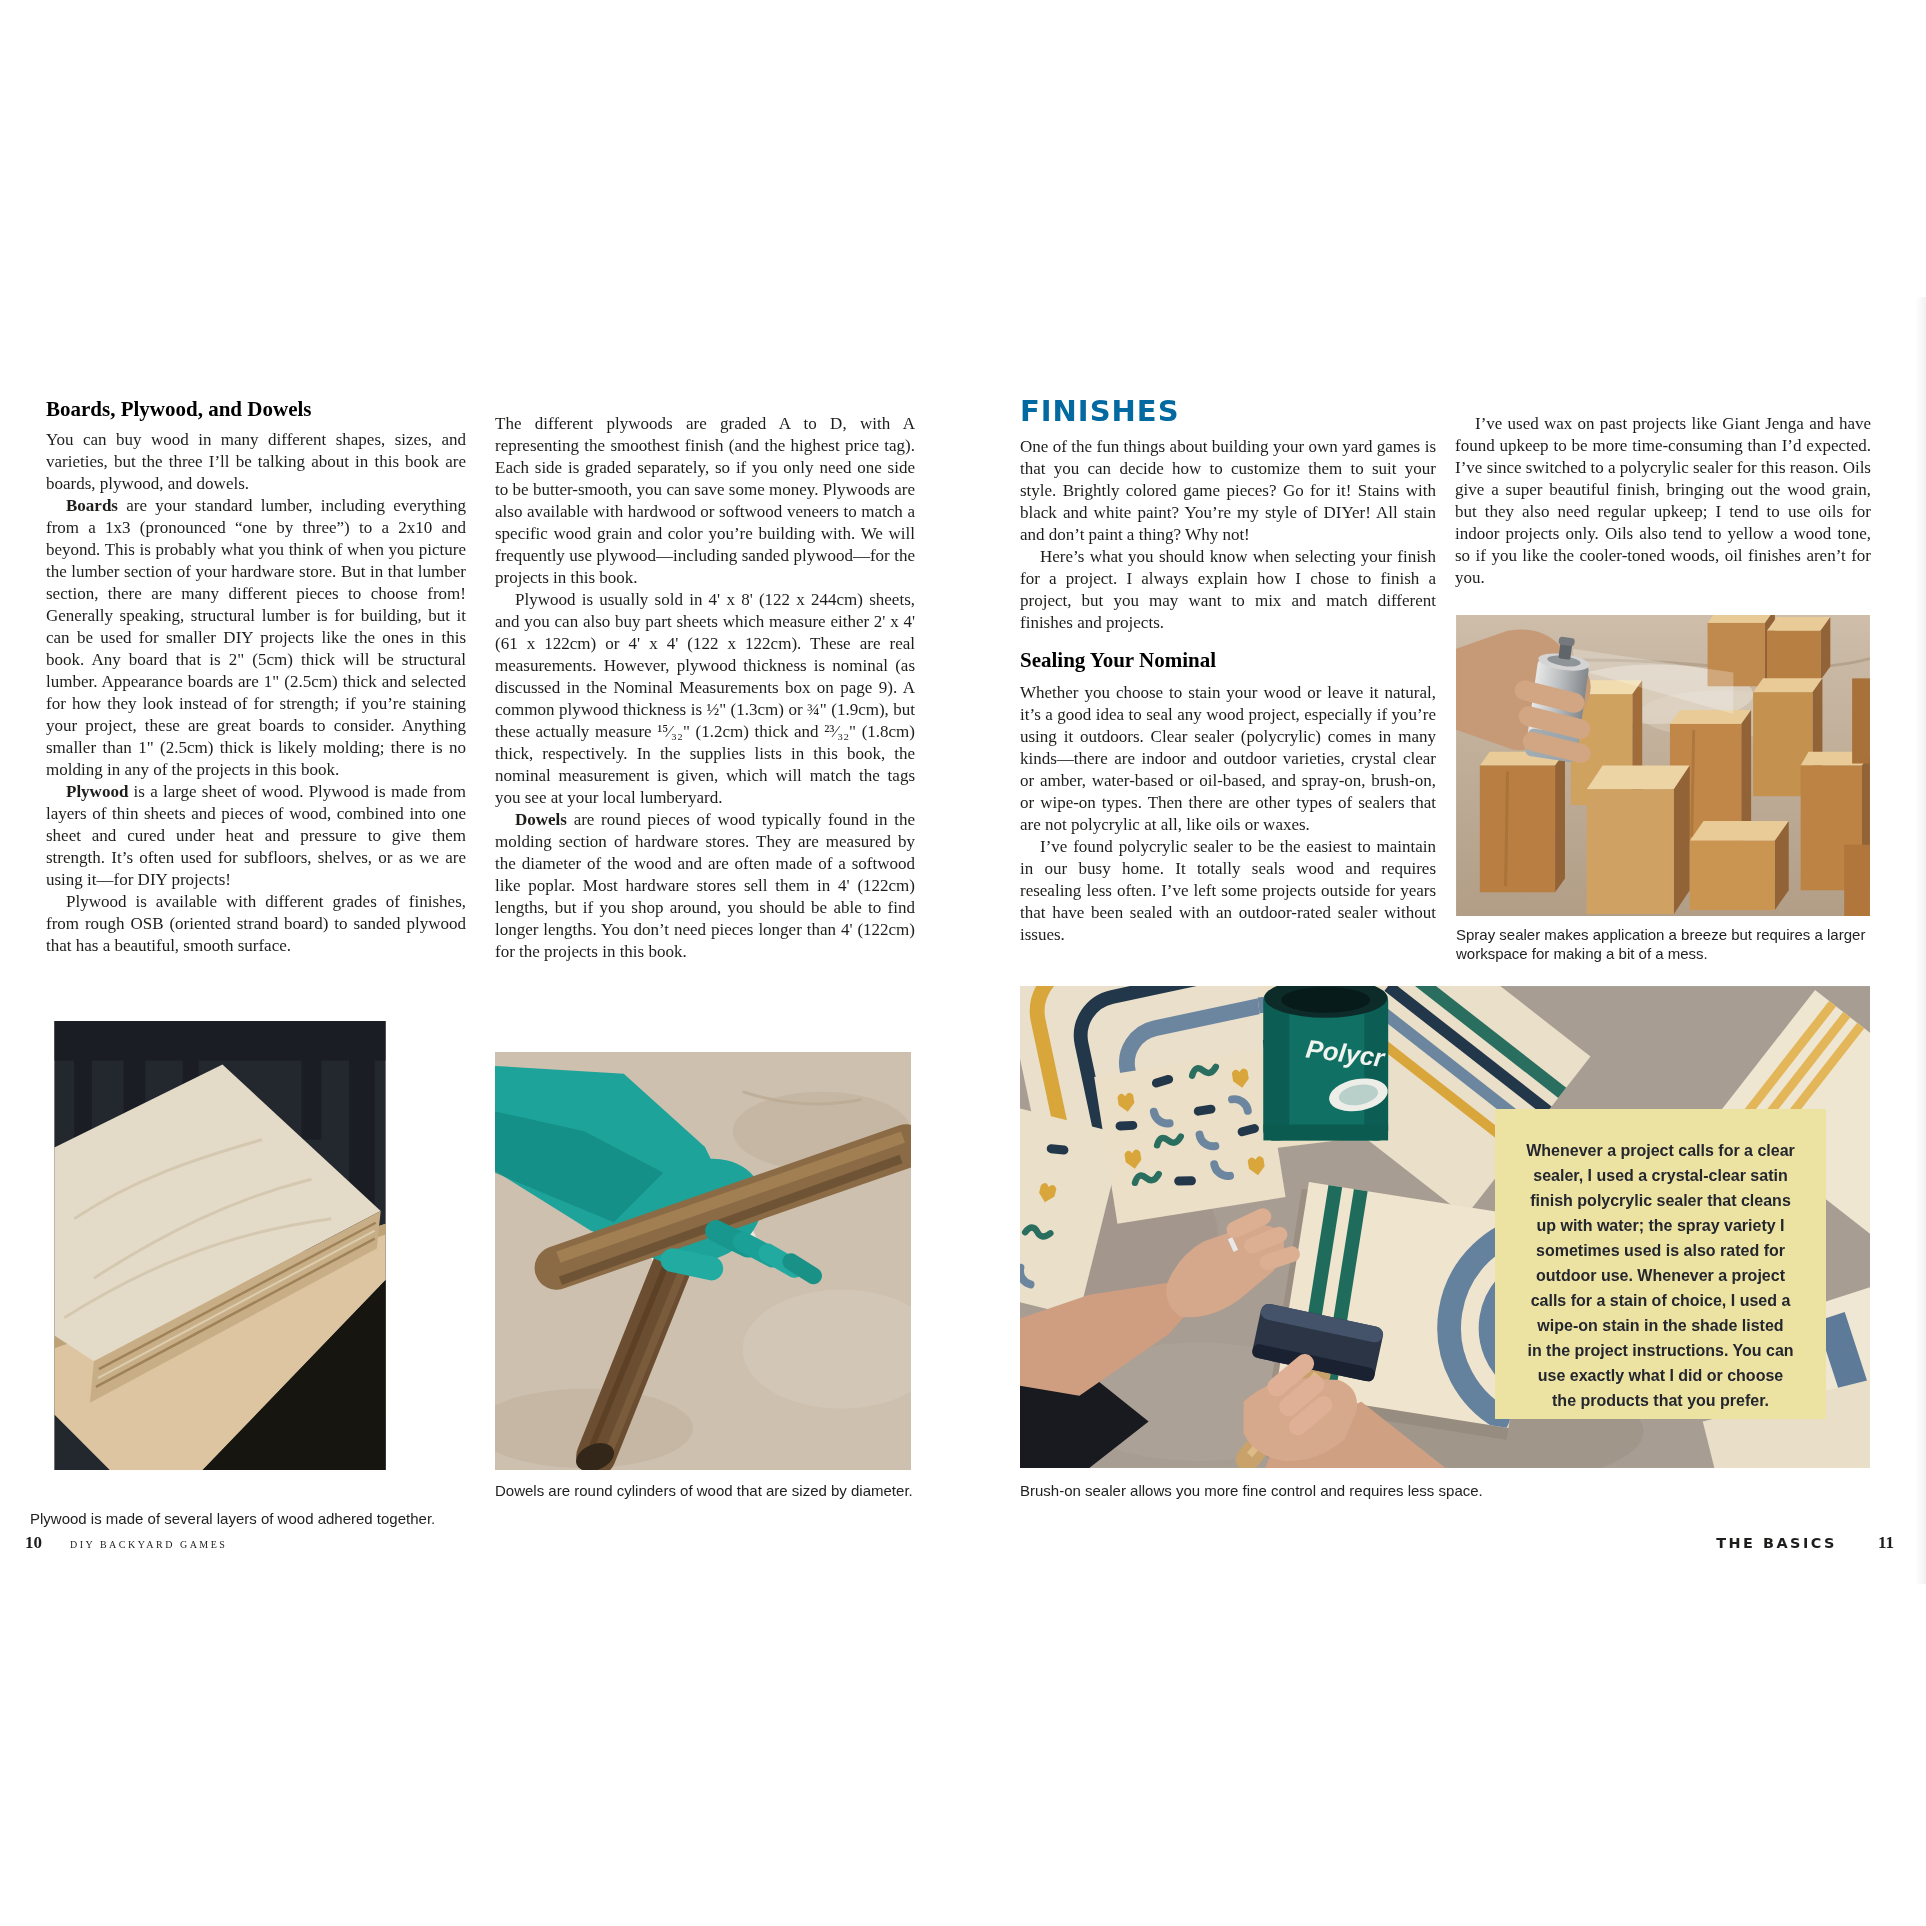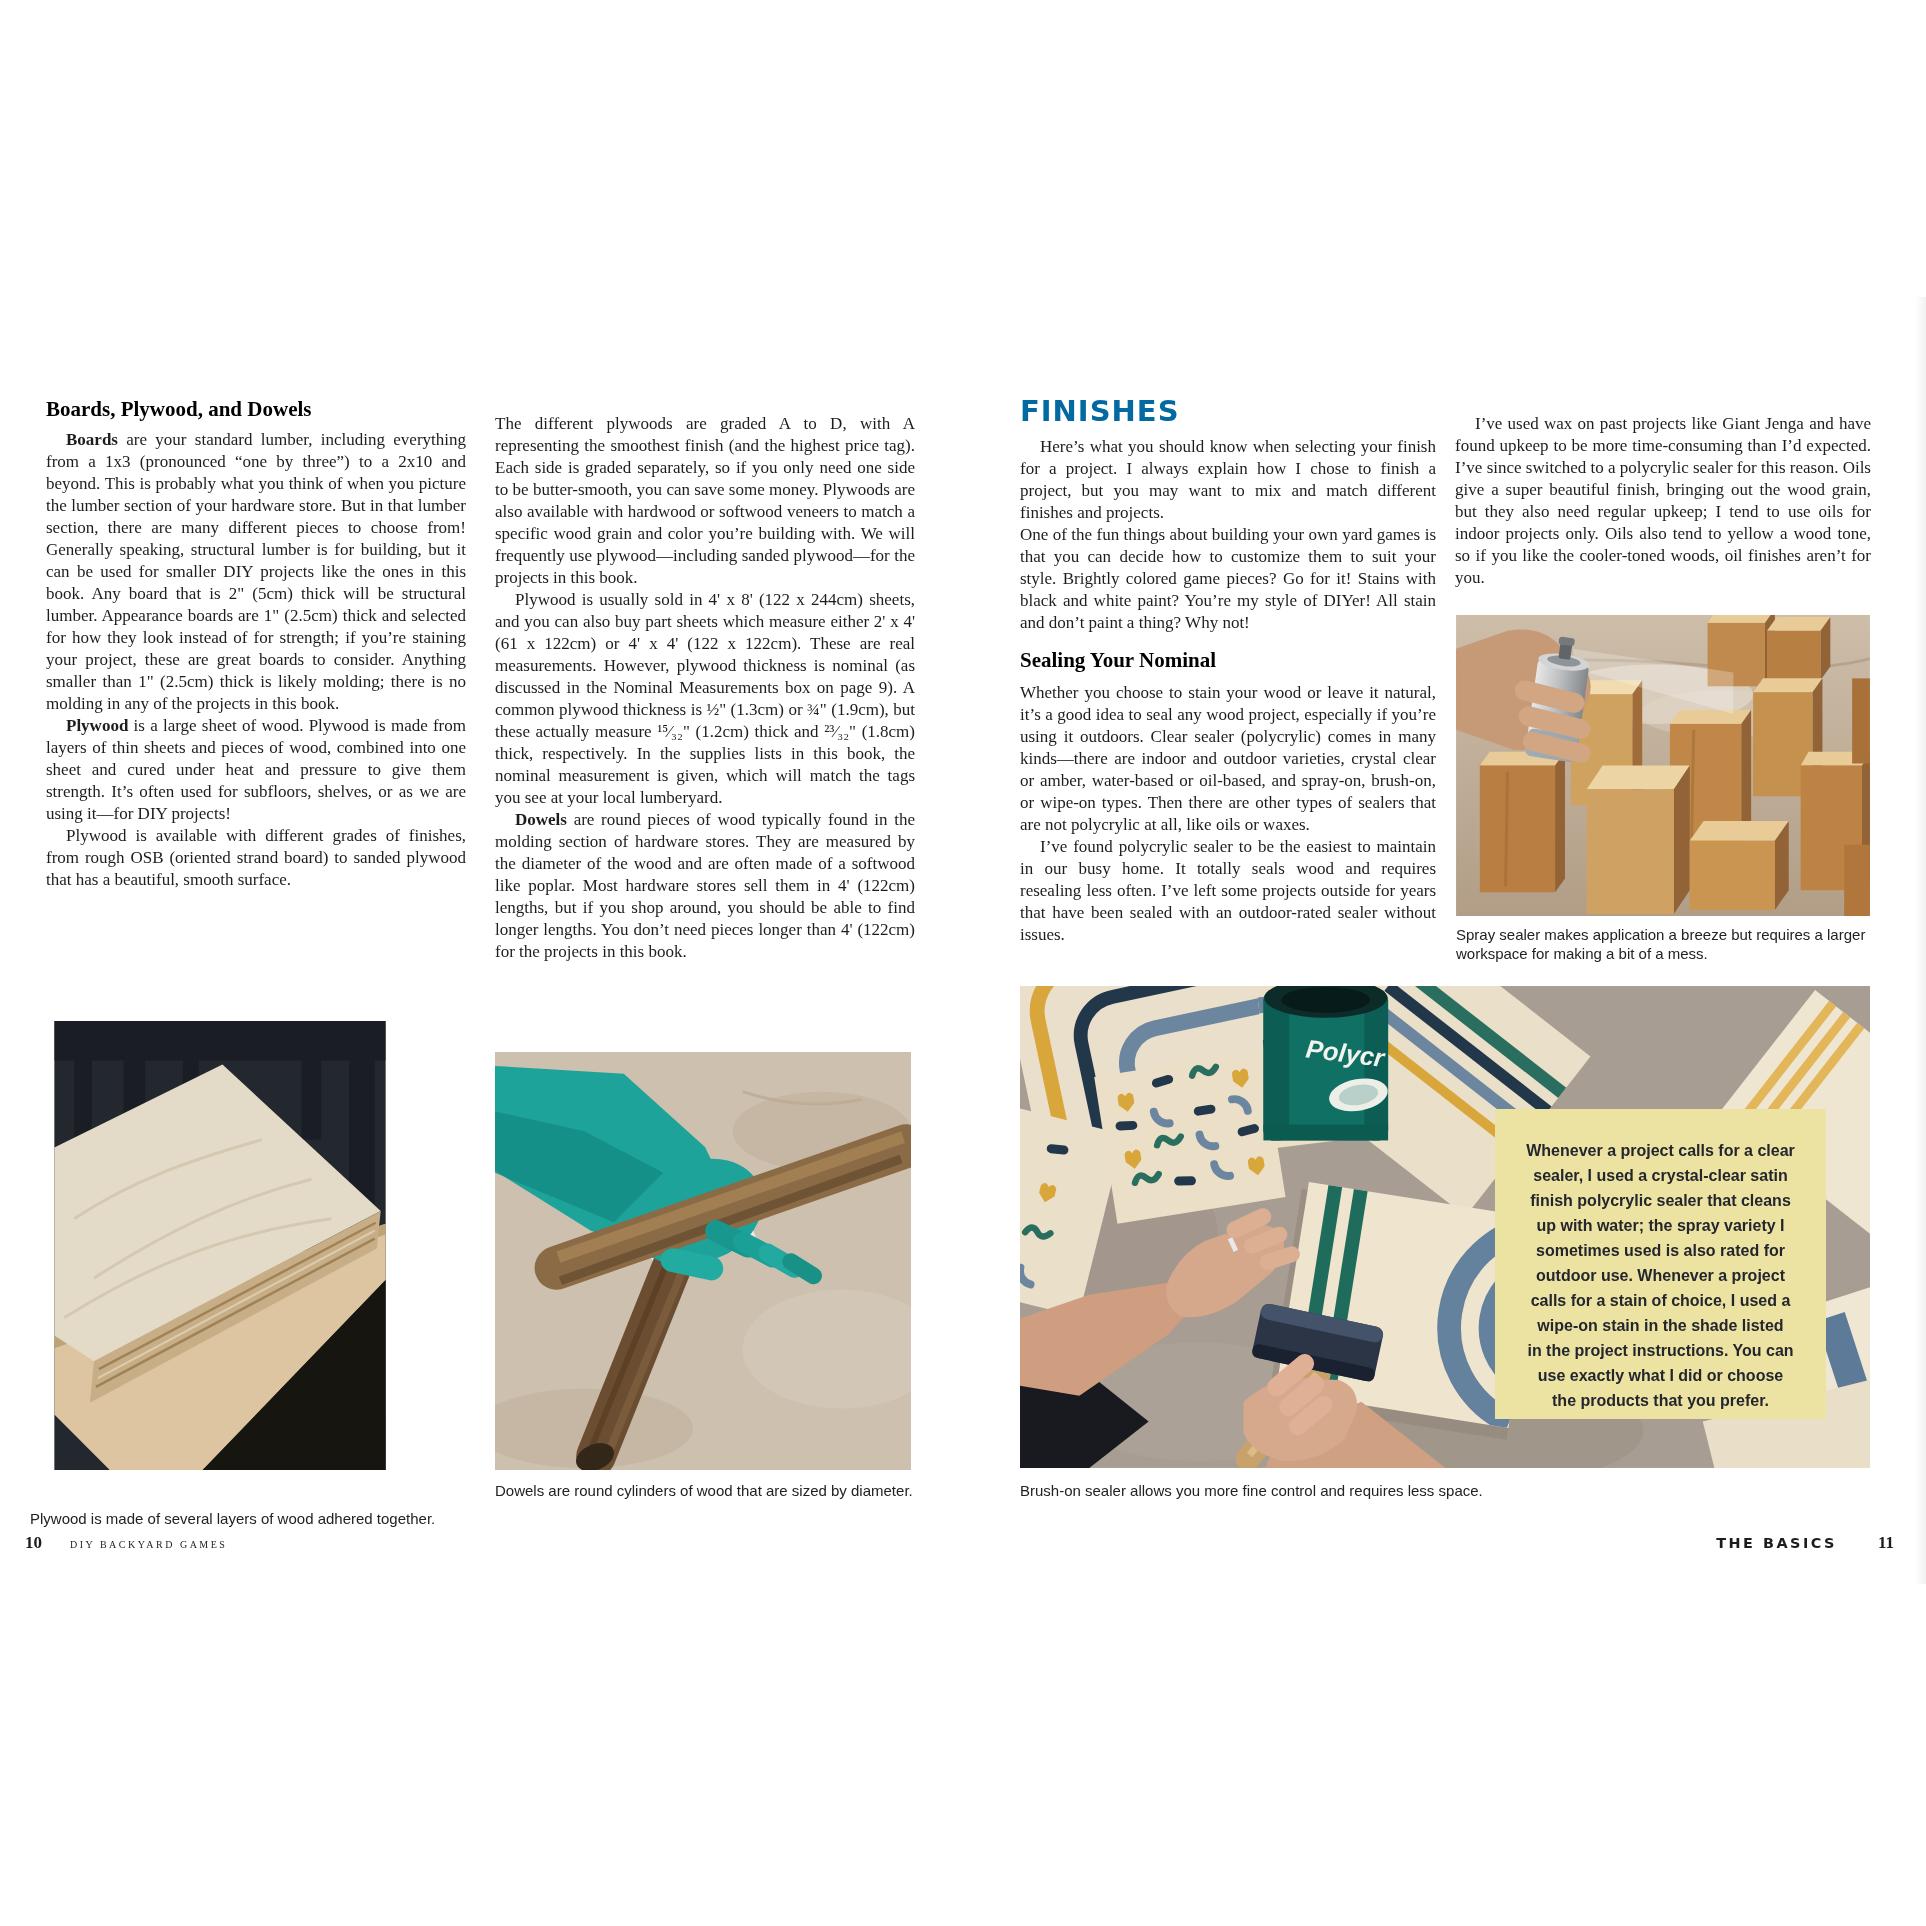--- a/index.html
+++ b/index.html
@@ -32,35 +32,36 @@
   .page-edge{position:absolute;right:0;top:297px;width:12px;height:1287px;
       background:linear-gradient(to right,rgba(0,0,0,0),rgba(0,0,0,0.06));}
 </style>
 </head>
 <body>
 
 <div class="canvas">
 
   <section class="col" style="left:46px;top:397px;">
     <h2 class="slab">Boards, Plywood, and Dowels</h2>
+    <p class="bp">You can buy wood in many different shapes, sizes, and varieties, but the three I’ll be talking about in this book are boards, plywood, and dowels.</p>
     <p class="bp ind"><strong class="lead">Boards</strong><span> are your standard lumber, including everything from a 1x3 (pronounced “one by three”) to a 2x10 and beyond. This is probably what you think of when you picture the lumber section of your hardware store. But in that lumber section, there are many different pieces to choose from! Generally speaking, structural lumber is for building, but it can be used for smaller DIY projects like the ones in this book. Any board that is 2" (5cm) thick will be structural lumber. Appearance boards are 1" (2.5cm) thick and selected for how they look instead of for strength; if you’re staining your project, these are great boards to consider. Anything smaller than 1" (2.5cm) thick is likely molding; there is no molding in any of the projects in this book.</span></p>
     <p class="bp ind"><strong class="lead">Plywood</strong><span> is a large sheet of wood. Plywood is made from layers of thin sheets and pieces of wood, combined into one sheet and cured under heat and pressure to give them strength. It’s often used for subfloors, shelves, or as we are using it—for DIY projects!</span></p>
     <p class="bp ind">Plywood is available with different grades of finishes, from rough OSB (oriented strand board) to sanded plywood that has a beautiful, smooth surface.</p>
   </section>
 
   <section class="col" style="left:495px;top:413px;">
     <p class="bp">The different plywoods are graded A to D, with A representing the smoothest finish (and the highest price tag). Each side is graded separately, so if you only need one side to be butter-smooth, you can save some money. Plywoods are also available with hardwood or softwood veneers to match a specific wood grain and color you’re building with. We will frequently use plywood—including sanded plywood—for the projects in this book.</p>
     <p class="bp ind">Plywood is usually sold in 4' x 8' (122 x 244cm) sheets, and you can also buy part sheets which measure either 2' x 4' (61 x 122cm) or 4' x 4' (122 x 122cm). These are real measurements. However, plywood thickness is nominal (as discussed in the Nominal Measurements box on page 9). A common plywood thickness is ½" (1.3cm) or ¾" (1.9cm), but these actually measure ¹⁵⁄₃₂" (1.2cm) thick and ²³⁄₃₂" (1.8cm) thick, respectively. In the supplies lists in this book, the nominal measurement is given, which will match the tags you see at your local lumberyard.</p>
     <p class="bp ind"><strong class="lead">Dowels</strong><span> are round pieces of wood typically found in the molding section of hardware stores. They are measured by the diameter of the wood and are often made of a softwood like poplar. Most hardware stores sell them in 4' (122cm) lengths, but if you shop around, you should be able to find longer lengths. You don’t need pieces longer than 4' (122cm) for the projects in this book.</span></p>
   </section>
 
   <section class="col" style="left:1020px;top:395px;width:416px;">
     <h1 class="finishes">FINISHES</h1>
+    <p class="bp">One of the fun things about building your own yard games is that you can decide how to customize them to suit your style. Brightly colored game pieces? Go for it! Stains with black and white paint? You’re my style of DIYer! All stain and don’t paint a thing? Why not!</p>
     <p class="bp ind">Here’s what you should know when selecting your finish for a project. I always explain how I chose to finish a project, but you may want to mix and match different finishes and projects.</p>
-    <p class="bp">One of the fun things about building your own yard games is that you can decide how to customize them to suit your style. Brightly colored game pieces? Go for it! Stains with black and white paint? You’re my style of DIYer! All stain and don’t paint a thing? Why not!</p>
     <h2 class="slab mid">Sealing Your Nominal</h2>
     <p class="bp">Whether you choose to stain your wood or leave it natural, it’s a good idea to seal any wood project, especially if you’re using it outdoors. Clear sealer (polycrylic) comes in many kinds—there are indoor and outdoor varieties, crystal clear or amber, water-based or oil-based, and spray-on, brush-on, or wipe-on types. Then there are other types of sealers that are not polycrylic at all, like oils or waxes.</p>
     <p class="bp ind">I’ve found polycrylic sealer to be the easiest to maintain in our busy home. It totally seals wood and requires resealing less often. I’ve left some projects outside for years that have been sealed with an outdoor-rated sealer without issues.</p>
   </section>
 
   <section class="col" style="left:1455px;top:413px;width:416px;">
     <p class="bp ind">I’ve used wax on past projects like Giant Jenga and have found upkeep to be more time-consuming than I’d expected. I’ve since switched to a polycrylic sealer for this reason. Oils give a super beautiful finish, bringing out the wood grain, but they also need regular upkeep; I tend to use oils for indoor projects only. Oils also tend to yellow a wood tone, so if you like the cooler-toned woods, oil finishes aren’t for you.</p>
   </section>
 
   <figure class="photo" style="left:54px;top:1021px;width:332px;height:449px;margin:0;">

